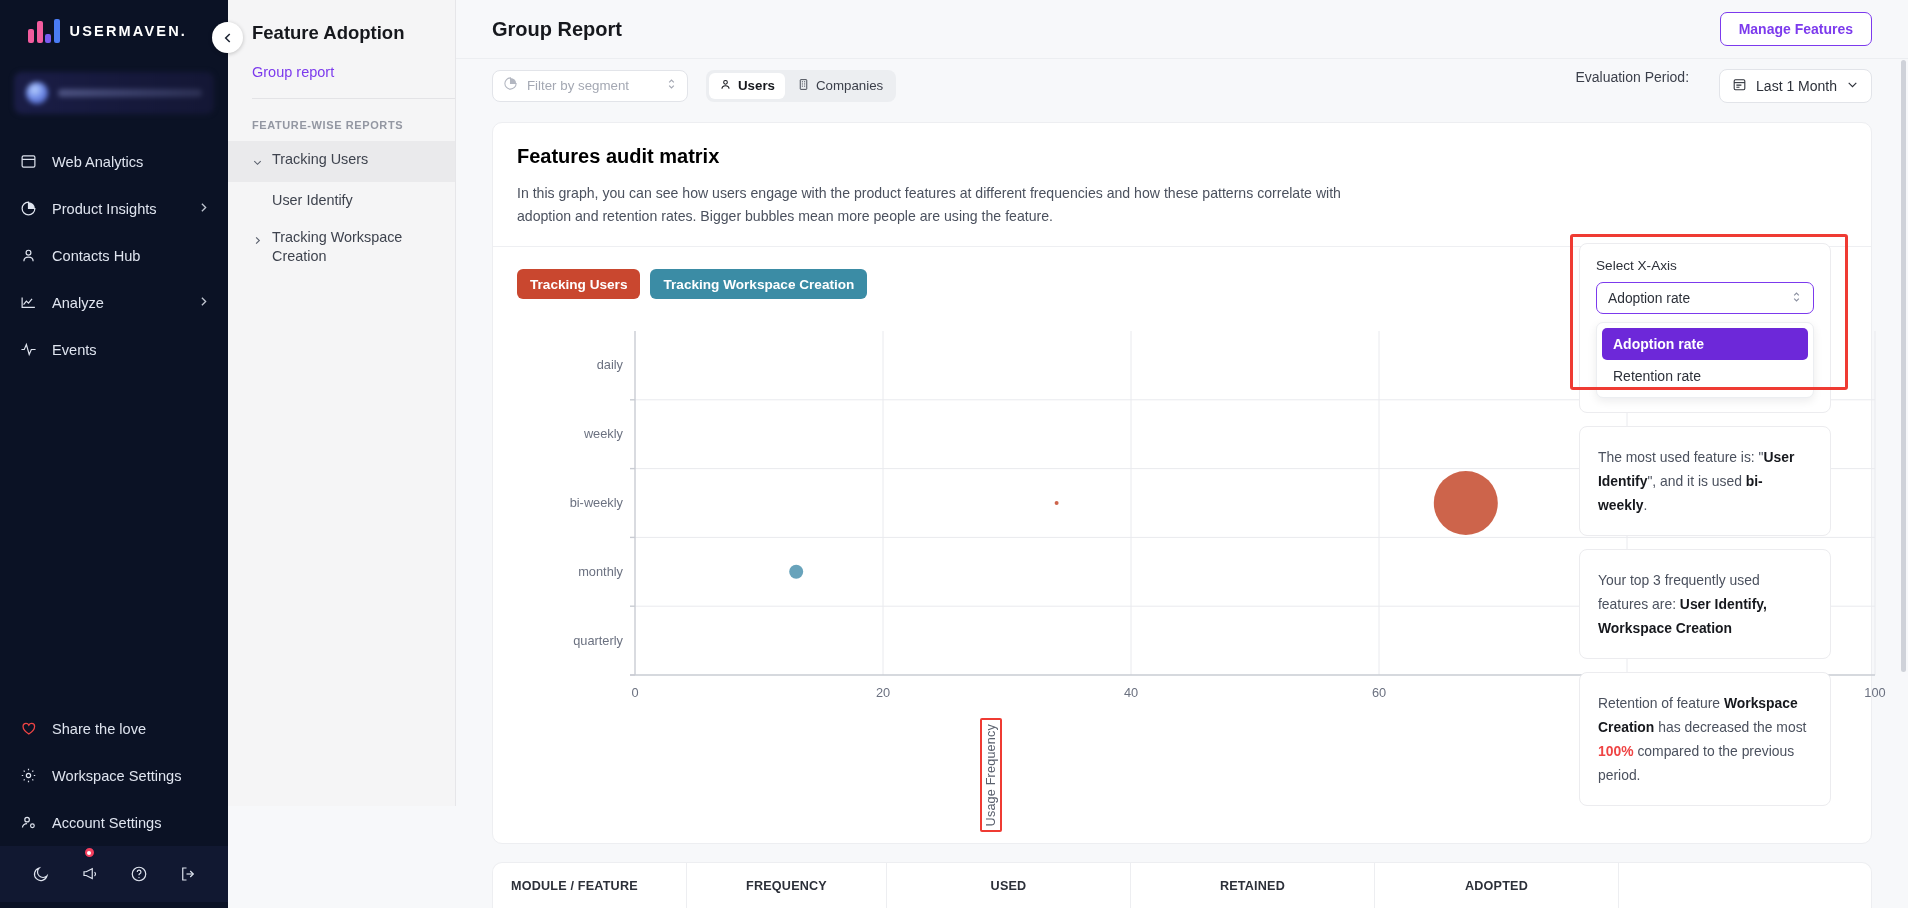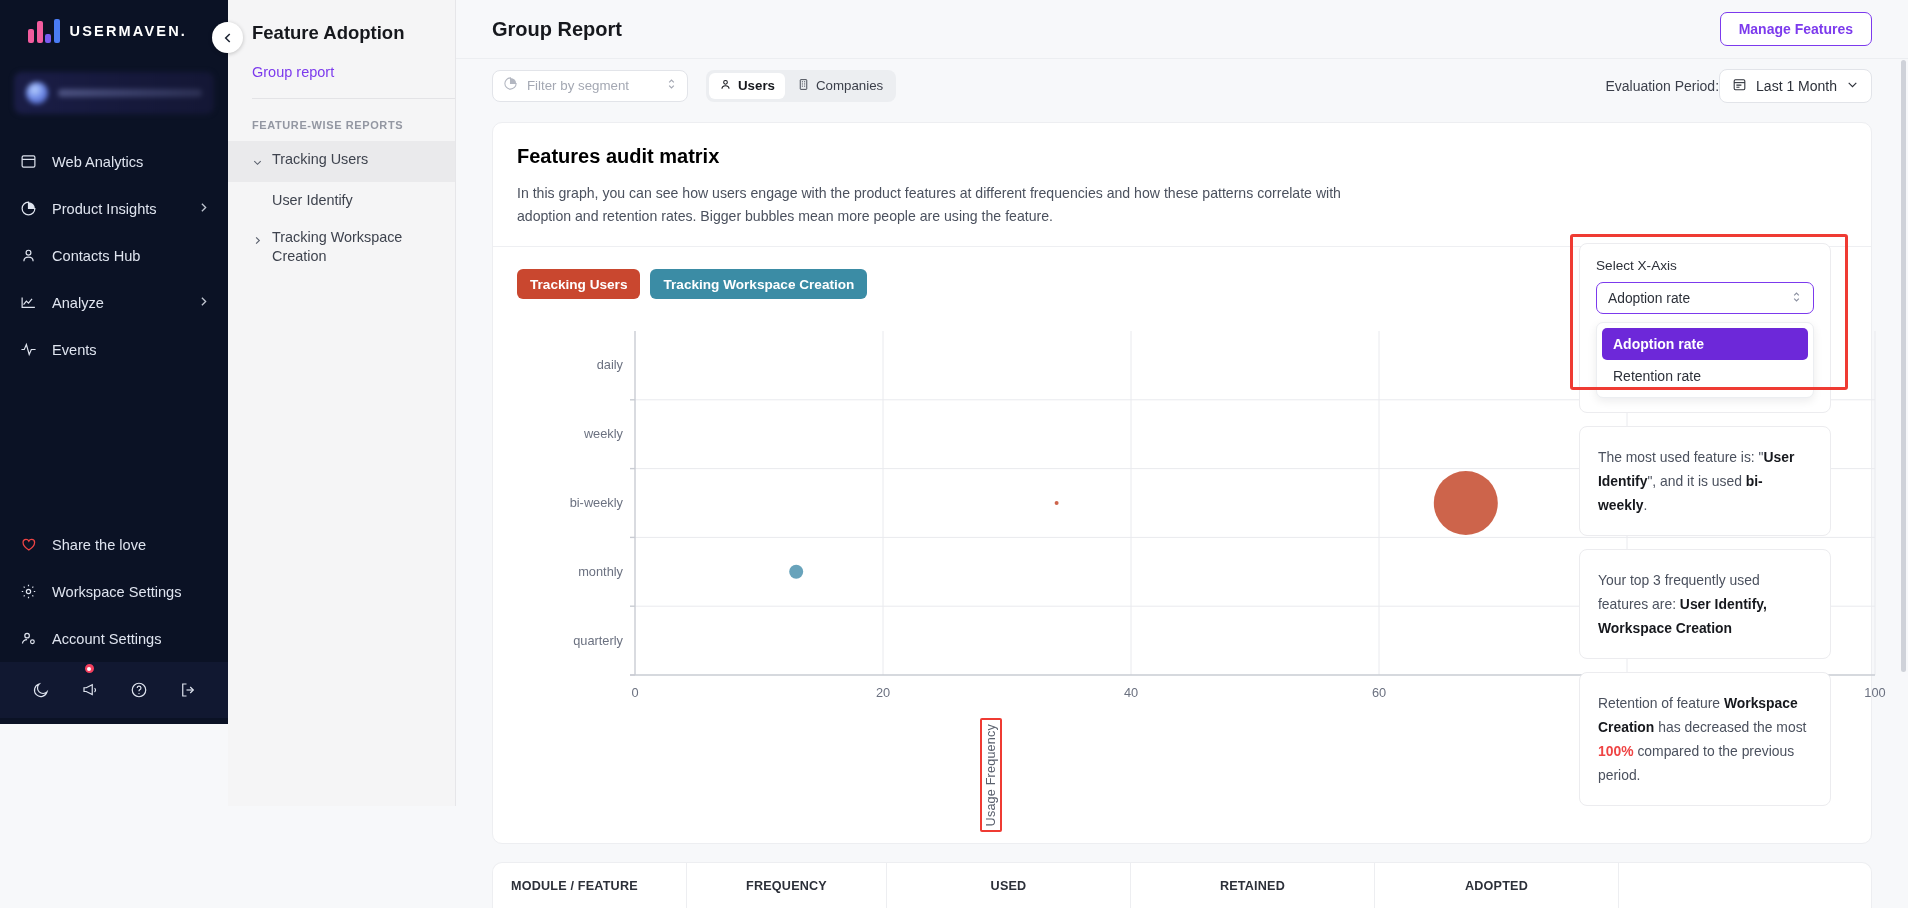--- a/index.html
+++ b/index.html
@@ -6,21 +6,21 @@
   html, body {
     width: 1908px; height: 908px;
     font-family: "Liberation Sans", sans-serif;
     background: #f7f8fa;
     overflow: hidden;
   }
   .app { display: flex; width: 1908px; height: 908px; position: relative; }
 
   
   .sidebar {
-    width: 228px; height: 724px;
+    width: 228px; height: 908px;
     background: #0b1225;
     display: flex; flex-direction: column;
     flex: 0 0 228px;
     position: relative;
   }
   .brand {
     height: 62px; display: flex; align-items: center;
     padding-left: 28px; gap: 10px;
   }
   .logo-bars { display: flex; align-items: flex-end; gap: 2.5px; height: 24px; }
@@ -136,21 +136,21 @@
   .ent-toggle {
     background: #eceef1; border-radius: 8px; padding: 3px;
     display: flex; gap: 2px;
   }
   .ent-opt {
     display: flex; align-items: center; gap: 6px;
     height: 26px; padding: 0 10px; border-radius: 6px;
     font-size: 13.3px; color: #3b3f4a; cursor: pointer;
   }
   .ent-opt.active { background: #fff; font-weight: 600; color: #16181d; }
-  .toolbar-right { display: flex; align-items: center; gap: 0; }
+  .toolbar-right { display: flex; gap: 30px; }
   .eval-label { font-size: 14px; color: #3b3f4a; }
   .period-select {
     height: 34px; min-width: 142px; background: #fff;
     border: 1px solid #e2e4e9; border-radius: 8px;
     display: flex; align-items: center; gap: 9px; padding: 0 12px;
     font-size: 14px; color: #2c3039; cursor: pointer;
   }
 
   
   .card {

